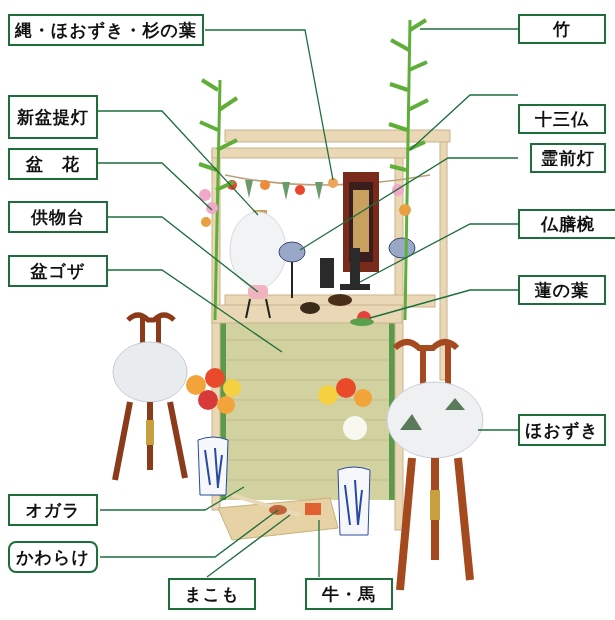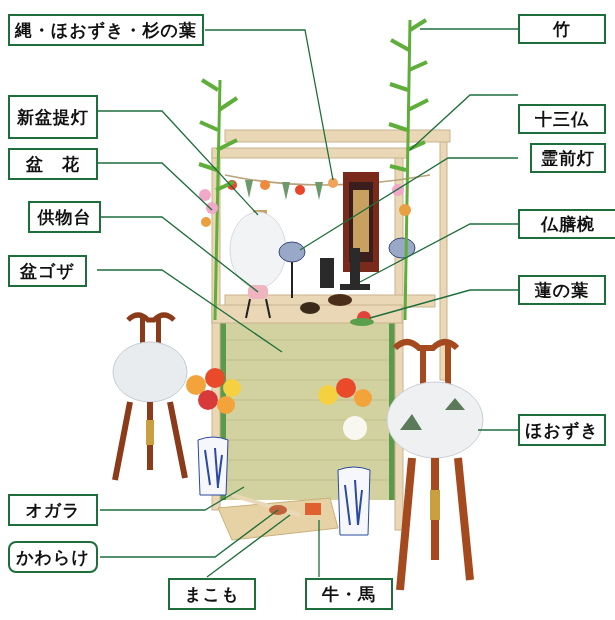--- a/index.html
+++ b/index.html
@@ -170,24 +170,24 @@
 
   <div class="label" style="left:8px;top:14px;width:196px;height:32px;">
       <span>縄・ほおずき・杉の葉</span>
     </div>
   <div class="label" style="left:8px;top:95px;width:90px;height:44px;">
       <span>新盆提灯</span>
     </div>
   <div class="label" style="left:8px;top:148px;width:90px;height:32px;">
       <span>盆　花</span>
     </div>
-  <div class="label" style="left:8px;top:201px;width:73px;height:32px;margin-left:20px;">
+  <div class="label" style="left:8px;top:201px;width:100px;height:32px;">
       <span>供物台</span>
     </div>
-  <div class="label" style="left:8px;top:255px;width:79px;height:32px;">
+  <div class="label" style="left:8px;top:255px;width:100px;height:32px;">
       <span>盆ゴザ</span>
     </div>
   <div class="label" style="left:8px;top:494px;width:90px;height:32px;">
       <span>オガラ</span>
     </div>
   <div class="label" style="left:8px;top:541px;width:90px;height:32px;border-radius:8px;">
       <span>かわらけ</span>
     </div>
 
   <div class="label" style="left:518px;top:14px;width:88px;height:30px;">

